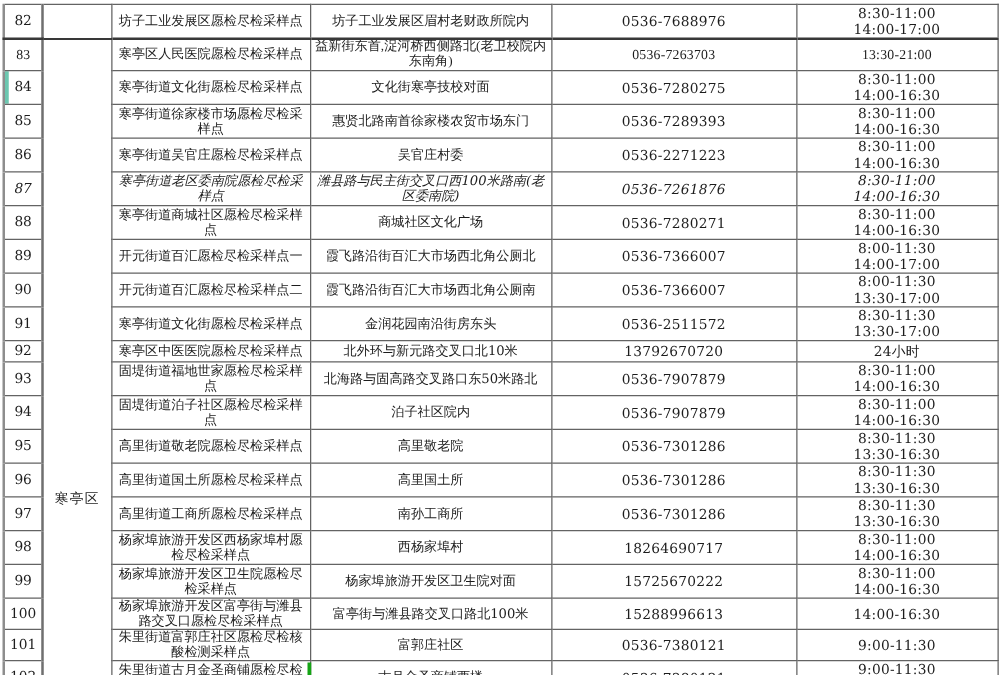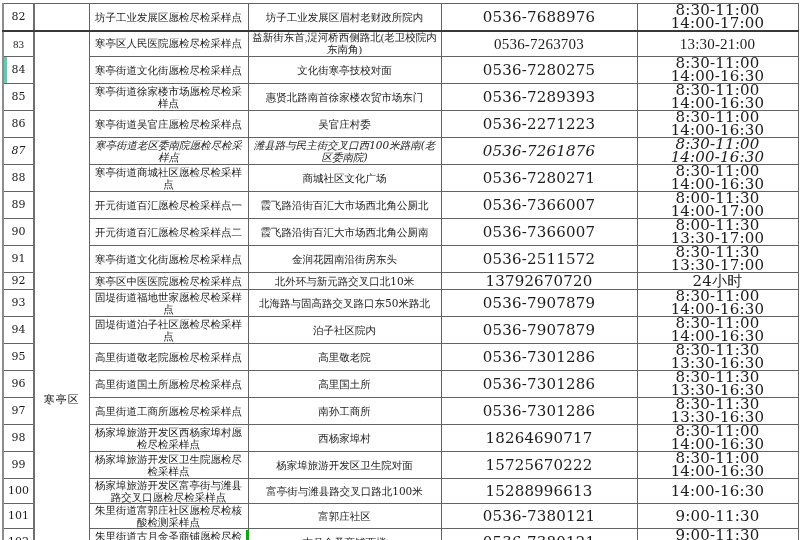--- a/index.html
+++ b/index.html
@@ -26,21 +26,21 @@
     line-height:12px;
     overflow:hidden;
     background:#ffffff;
   }
   td.col-num{
     font-size:11px;
     border-left:2px solid #8d8d8d;
     border-right:2px solid #6f6f6f;
   }
   td.col-phone,td.col-time{
-    font-size:15px;
+    font-size:11px;
     line-height:13px;
     letter-spacing:0.2px;
   }
   td.col-time{white-space:pre-line;}
   td.col-district{font-size:11px;position:relative;}
   .district-label{
     position:absolute;left:0;right:0;top:361px;
     text-align:center;letter-spacing:1px;
   }
   tr.heavy-bottom td{border-bottom:2px solid #383838;}

